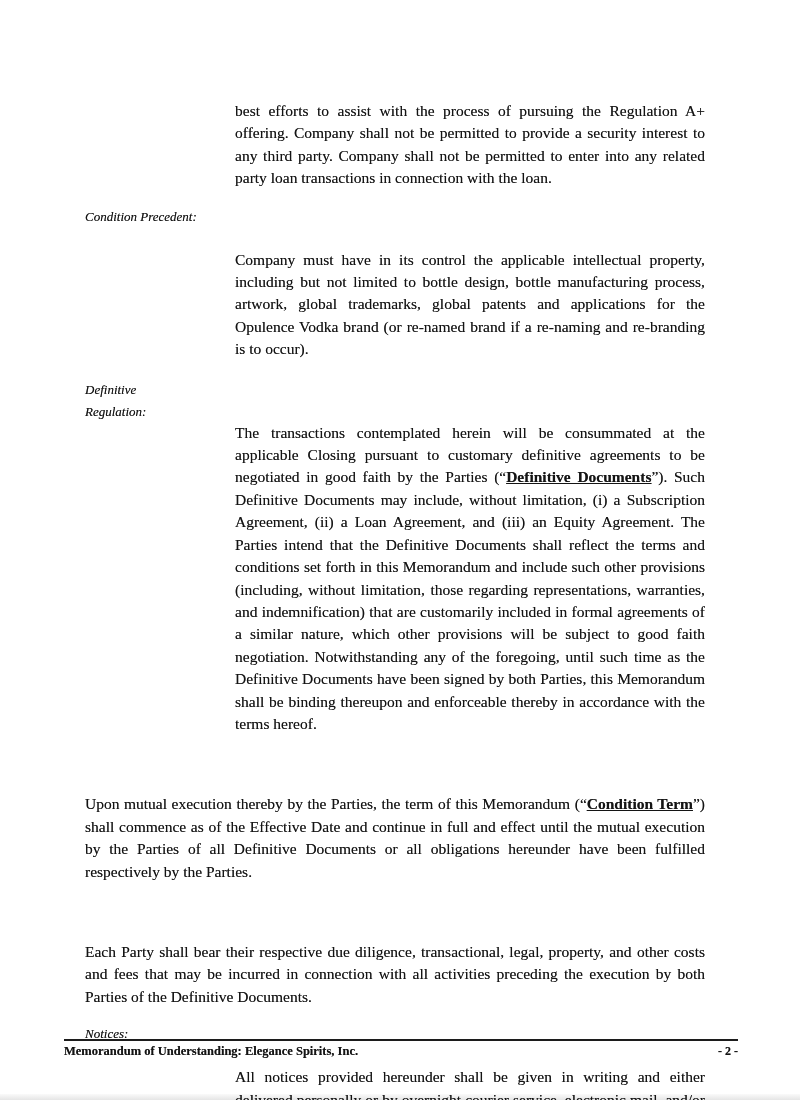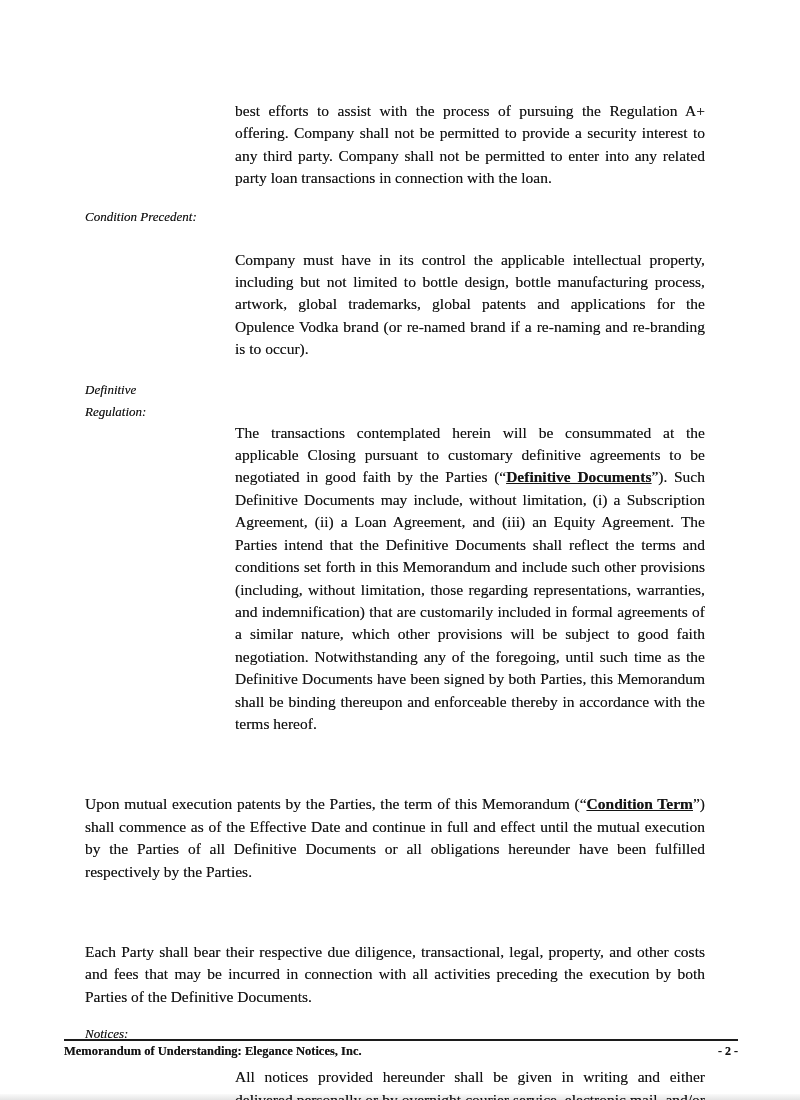--- a/index.html
+++ b/index.html
@@ -93,34 +93,34 @@
       <div class="body"><span>Company must have in its control the applicable intellectual property, including but not limited to bottle design, bottle manufacturing process, artwork, global trademarks, global patents and applications for the Opulence Vodka brand (or re-named brand if a re-naming and re-branding is to occur).</span></div>
     </div>
 
 
     <div class="row">
       <div class="label">Definitive Regulation:</div>
       <div class="body"><span>The transactions contemplated herein will be consummated at the applicable Closing pursuant to customary definitive agreements to be negotiated in good faith by the Parties (“</span><span class="b">Definitive Documents</span><span>”). Such Definitive Documents may include, without limitation, (i) a Subscription Agreement, (ii) a Loan Agreement, and (iii) an Equity Agreement. The Parties intend that the Definitive Documents shall reflect the terms and conditions set forth in this Memorandum and include such other provisions (including, without limitation, those regarding representations, warranties, and indemnification) that are customarily included in formal agreements of a similar nature, which other provisions will be subject to good faith negotiation. Notwithstanding any of the foregoing, until such time as the Definitive Documents have been signed by both Parties, this Memorandum shall be binding thereupon and enforceable thereby in accordance with the terms hereof.</span></div>
     </div>
 
     <div class="row">
-      <div class="body"><span>Upon mutual execution patents by the Parties, the term of this Memorandum (“</span><span class="b">Condition Term</span><span>”) shall commence as of the Effective Date and continue in full and effect until the mutual execution by the Parties of all Definitive Documents or all obligations hereunder have been fulfilled respectively by the Parties.</span></div>
+      <div class="body"><span>Upon mutual execution thereby by the Parties, the term of this Memorandum (“</span><span class="b">Condition Term</span><span>”) shall commence as of the Effective Date and continue in full and effect until the mutual execution by the Parties of all Definitive Documents or all obligations hereunder have been fulfilled respectively by the Parties.</span></div>
     </div>
 
     <div class="row">
       <div class="body"><span>Each Party shall bear their respective due diligence, transactional, legal, property, and other costs and fees that may be incurred in connection with all activities preceding the execution by both Parties of the Definitive Documents.</span></div>
     </div>
 
     <div class="row">
       <div class="label">Notices:</div>
       <div class="body"><span>All notices provided hereunder shall be given in writing and either delivered personally or by overnight courier service, electronic mail, and/or certified mail with return requested, at the addresses set forth above. Any notice delivered personally given upon receipt. Any notice given by overnight courier shall be deemed given on the next business day after delivery to the overnight courier. Any notice given by certified mail shall be deemed given upon the second business day after certification thereof. Any and all notices may also be delivered electronically and shall be deemed received upon delivery by the sending Party.</span></div>
     </div>
 
   </div>
 
   <div class="footer">
-    <span>Memorandum of Understanding: Elegance Notices, Inc.</span>
+    <span>Memorandum of Understanding: Elegance Spirits, Inc.</span>
     <span class="page-num">- 2 -</span>
   </div>
 
   <div class="scan-edge-bottom"></div>
 
 </div>
 
 </body></html>

